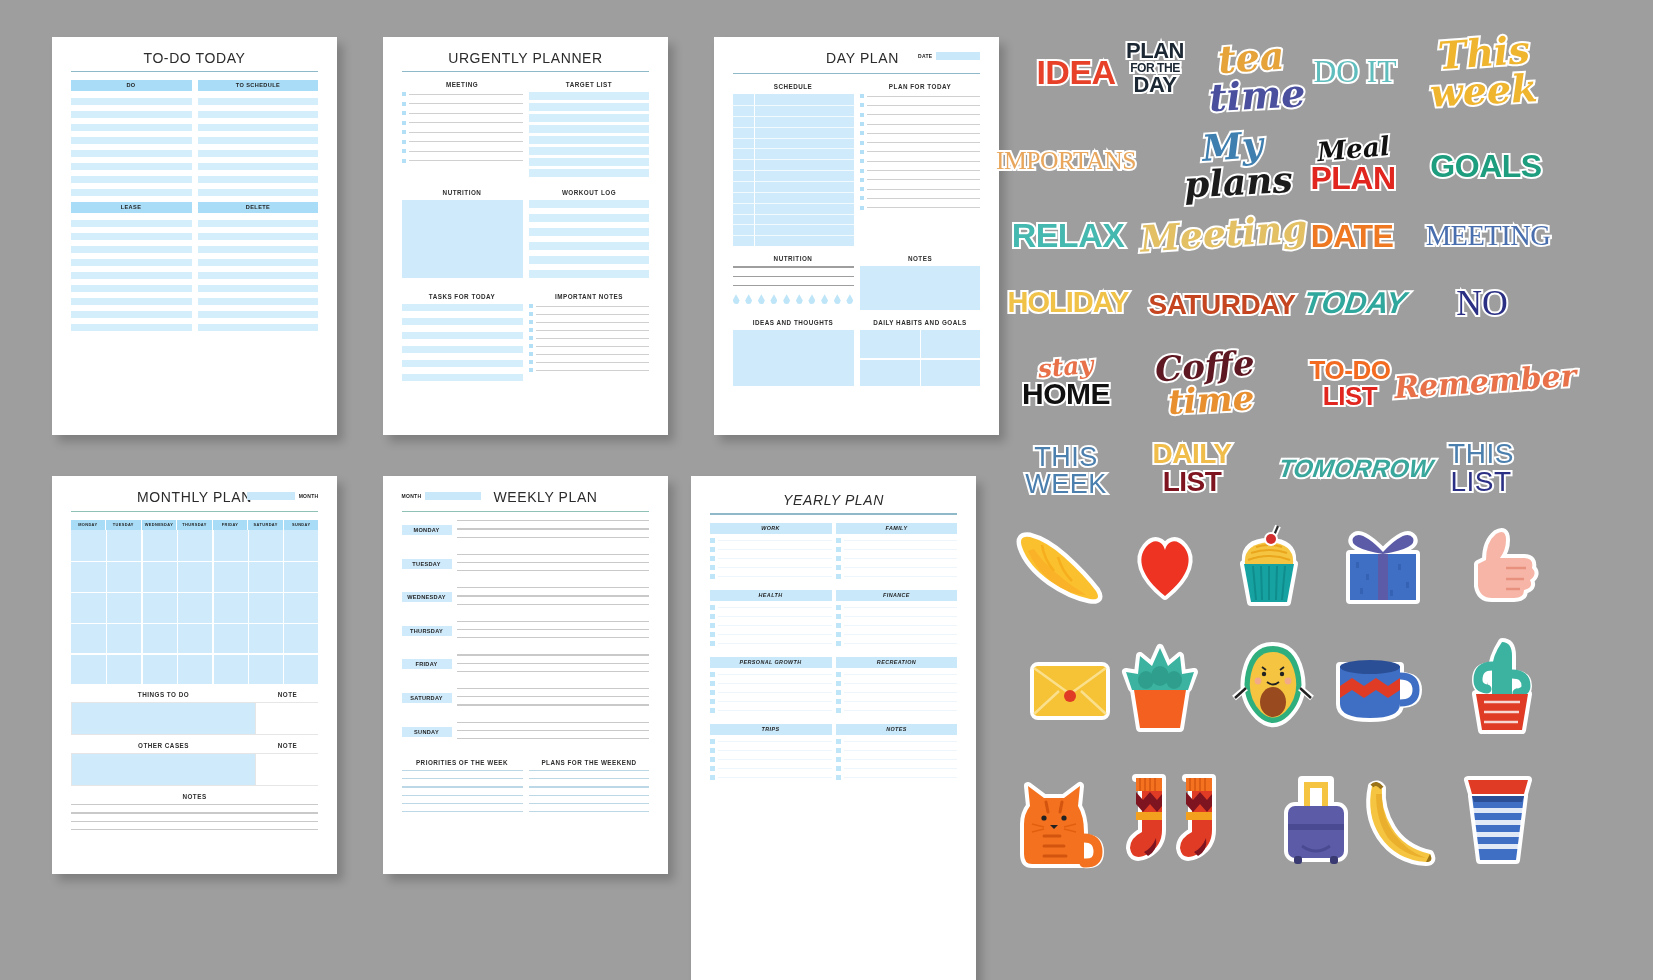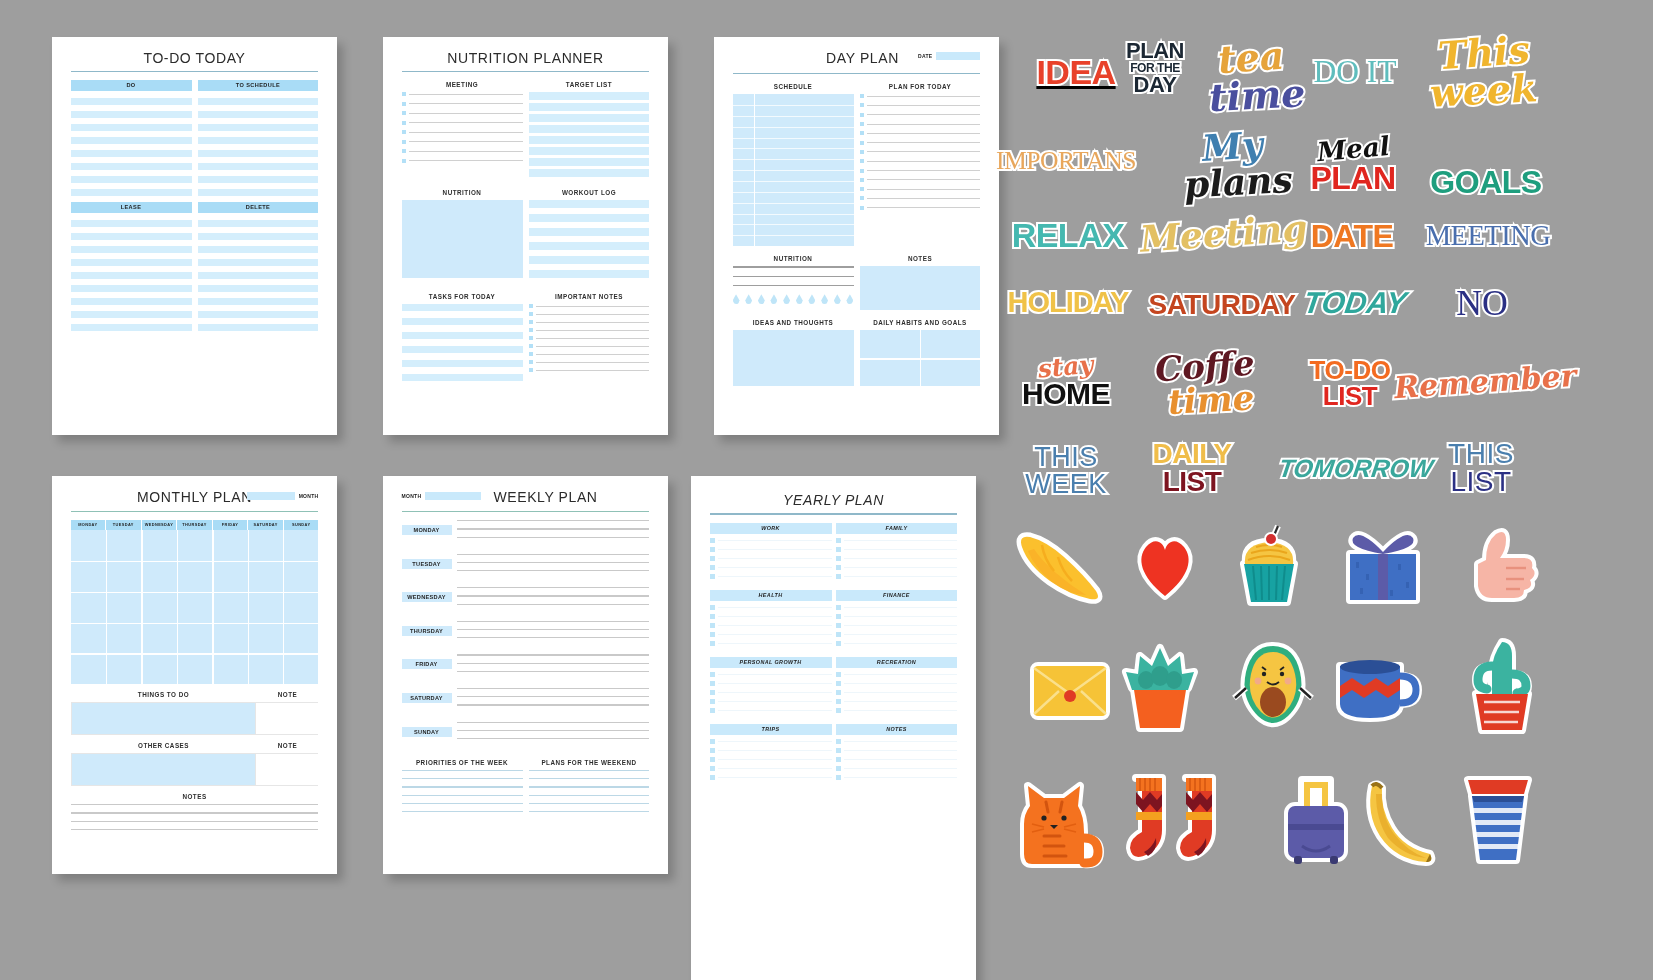--- a/index.html
+++ b/index.html
@@ -119,21 +119,21 @@
               <div class="bar" style="height: 7px; margin-bottom: 6px;"></div>
               <div class="bar" style="height: 7px; margin-bottom: 6px;"></div>
             </div>
         </div>
       </div>
     </div>
   </div>
 
   <div class="sheet" style="left:383px;top:37px;width:285px;height:398px;">
     <div class="sheet-inner">
-      <div class="ptitle">NUTRITION PLANNER</div>
+      <div class="ptitle">URGENTLY PLANNER</div>
       <div class="rule"></div>
 
       <div class="row2" style="margin-top:2px;">
         <div class="col">
           <div class="sec-h">MEETING</div>
           <div id="pp-meeting">
               <div class="bulletrow" style="margin-bottom: 5.5px;">
                 <span class="bullet"></span>
                 <span class="bulletline"></span>
               </div>
@@ -768,21 +768,21 @@
                 </div>
               </div>
             </div>
           </div>
         </div>
     </div>
   </div>
 
   <div id="word-stickers">
       <div class="sticker" style="left: 1022px; top: 48px; width: 108px; height: 48px;">
-        <div style="display: flex; flex-direction: column; justify-content: center; gap: 0px; text-decoration: underline;">
+        <div style="display: flex; flex-direction: column; justify-content: center; gap: 0px;">
           <div class="wordart" style="font-family: &quot;Liberation Sans&quot;, sans-serif; font-weight: 900; font-style: normal; font-size: 34px; letter-spacing: -0.5px; color: rgb(232, 65, 42); transform: none; -webkit-text-stroke: 4px rgb(255, 255, 255); paint-order: stroke;">IDEA</div>
         </div>
       </div>
       <div class="sticker" style="left: 1126px; top: 30px; width: 58px; height: 76px;">
         <div style="display: flex; flex-direction: column; align-items: center; justify-content: center; gap: 0px;">
           <div class="wordart" style="font-family: &quot;Liberation Sans&quot;, sans-serif; font-weight: 900; font-style: normal; font-size: 22px; letter-spacing: -0.5px; color: rgb(27, 39, 51); transform: none; -webkit-text-stroke: 4px rgb(255, 255, 255); paint-order: stroke;">PLAN</div>
           <div class="wordart" style="font-family: &quot;Liberation Sans&quot;, sans-serif; font-weight: 900; font-style: normal; font-size: 12.1px; letter-spacing: -0.5px; color: rgb(27, 39, 51); transform: none; -webkit-text-stroke: 4px rgb(255, 255, 255); paint-order: stroke;">FOR THE</div>
           <div class="wordart" style="font-family: &quot;Liberation Sans&quot;, sans-serif; font-weight: 900; font-style: normal; font-size: 22px; letter-spacing: -0.5px; color: rgb(27, 39, 51); transform: none; -webkit-text-stroke: 4px rgb(255, 255, 255); paint-order: stroke;">DAY</div>
         </div>
       </div>
@@ -813,21 +813,21 @@
           <div class="wordart" style="font-family: &quot;DejaVu Serif&quot;, serif; font-weight: 700; font-style: italic; font-size: 36px; letter-spacing: 0px; color: rgb(63, 127, 176); transform: rotate(-4deg); -webkit-text-stroke: 4px rgb(255, 255, 255); paint-order: stroke;">My</div>
           <div class="wordart" style="font-family: &quot;DejaVu Serif&quot;, serif; font-weight: 700; font-style: italic; font-size: 36px; letter-spacing: 0px; color: rgb(27, 27, 27); transform: rotate(-3deg) translateX(6px); -webkit-text-stroke: 4px rgb(255, 255, 255); paint-order: stroke;">plans</div>
         </div>
       </div>
       <div class="sticker" style="left: 1300px; top: 134px; width: 106px; height: 62px;">
         <div style="display: flex; flex-direction: column; align-items: center; justify-content: center; gap: 0px;">
           <div class="wordart" style="font-family: &quot;DejaVu Serif&quot;, serif; font-weight: 700; font-style: italic; font-size: 26.24px; letter-spacing: 0px; color: rgb(17, 17, 17); transform: rotate(-5deg); -webkit-text-stroke: 4px rgb(255, 255, 255); paint-order: stroke;">Meal</div>
           <div class="wordart" style="font-family: &quot;Liberation Sans&quot;, sans-serif; font-weight: 900; font-style: normal; font-size: 32px; letter-spacing: -0.5px; color: rgb(224, 38, 31); transform: none; -webkit-text-stroke: 4px rgb(255, 255, 255); paint-order: stroke;">PLAN</div>
         </div>
       </div>
-      <div class="sticker" style="left: 1430px; top: 161px; width: 112px; height: 42px;">
+      <div class="sticker" style="left: 1430px; top: 145px; width: 112px; height: 42px;">
         <div style="display: flex; flex-direction: column; align-items: center; justify-content: center; gap: 0px;">
           <div class="wordart" style="font-family: &quot;Liberation Sans&quot;, sans-serif; font-weight: 900; font-style: normal; font-size: 32px; letter-spacing: -0.5px; color: rgb(30, 158, 126); transform: none; -webkit-text-stroke: 4px rgb(255, 255, 255); paint-order: stroke;">GOALS</div>
         </div>
       </div>
       <div class="sticker" style="left: 1012px; top: 213px; width: 112px; height: 44px;">
         <div style="display: flex; flex-direction: column; align-items: center; justify-content: center; gap: 0px;">
           <div class="wordart" style="font-family: &quot;Liberation Sans&quot;, sans-serif; font-weight: 900; font-style: normal; font-size: 34px; letter-spacing: -0.5px; color: rgb(69, 184, 176); transform: none; -webkit-text-stroke: 4px rgb(255, 255, 255); paint-order: stroke;">RELAX</div>
         </div>
       </div>
       <div class="sticker" style="left: 1154px; top: 208px; width: 140px; height: 50px;">

